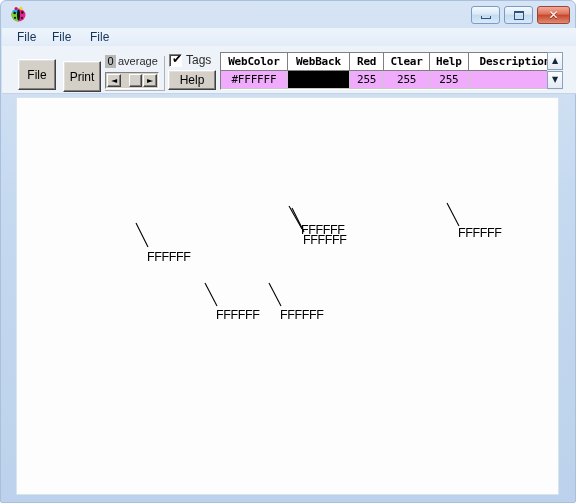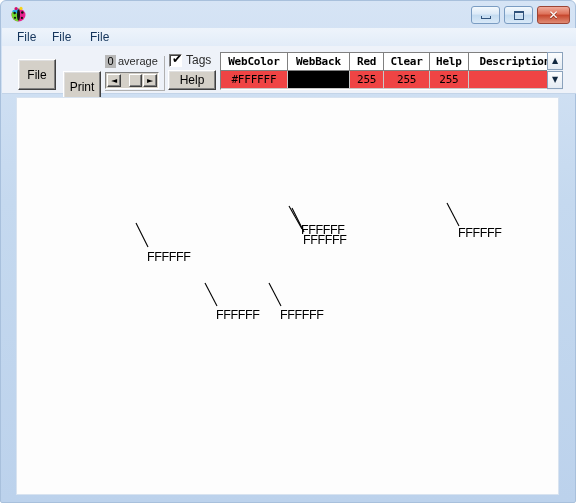--- a/index.html
+++ b/index.html
@@ -131,21 +131,21 @@
     font-family: "Liberation Sans", sans-serif;
     font-size: 12px;
     color: #000000;
     display: flex;
     align-items: center;
     justify-content: center;
     cursor: default;
   }
 
   #tb-file  { left: 17px; top: 58px; width: 38px; height: 31px; }
-  #tb-print { left: 62px; top: 70px; width: 38px; height: 31px; }
+  #tb-print { left: 62px; top: 60px; width: 38px; height: 31px; }
   #tb-clear { left: 167px; top: 69px; width: 48px; height: 20px; }
 
   
   #avg-group {
     position: absolute;
     left: 104px; top: 55px;
     width: 60px; height: 35px;
     box-sizing: border-box;
     border: 1px solid #b0b0b0;
     border-top: none;
@@ -269,21 +269,21 @@
     border-bottom: 1px solid #808080;
     font-weight: bold;
     color: #000;
     height: 17px;
     padding: 0 3px;
     text-align: center;
     white-space: nowrap;
     letter-spacing: -0.2px;
   }
   #grid td {
-    background: #ef4444;
+    background: #f0abfc;
     border-right: 1px solid #c8c8c8;
     border-bottom: 1px solid #c8c8c8;
     height: 17px;
     padding: 0 3px;
     color: #000;
     text-align: center;
     white-space: nowrap;
     letter-spacing: -0.2px;
   }
   td.sel {

